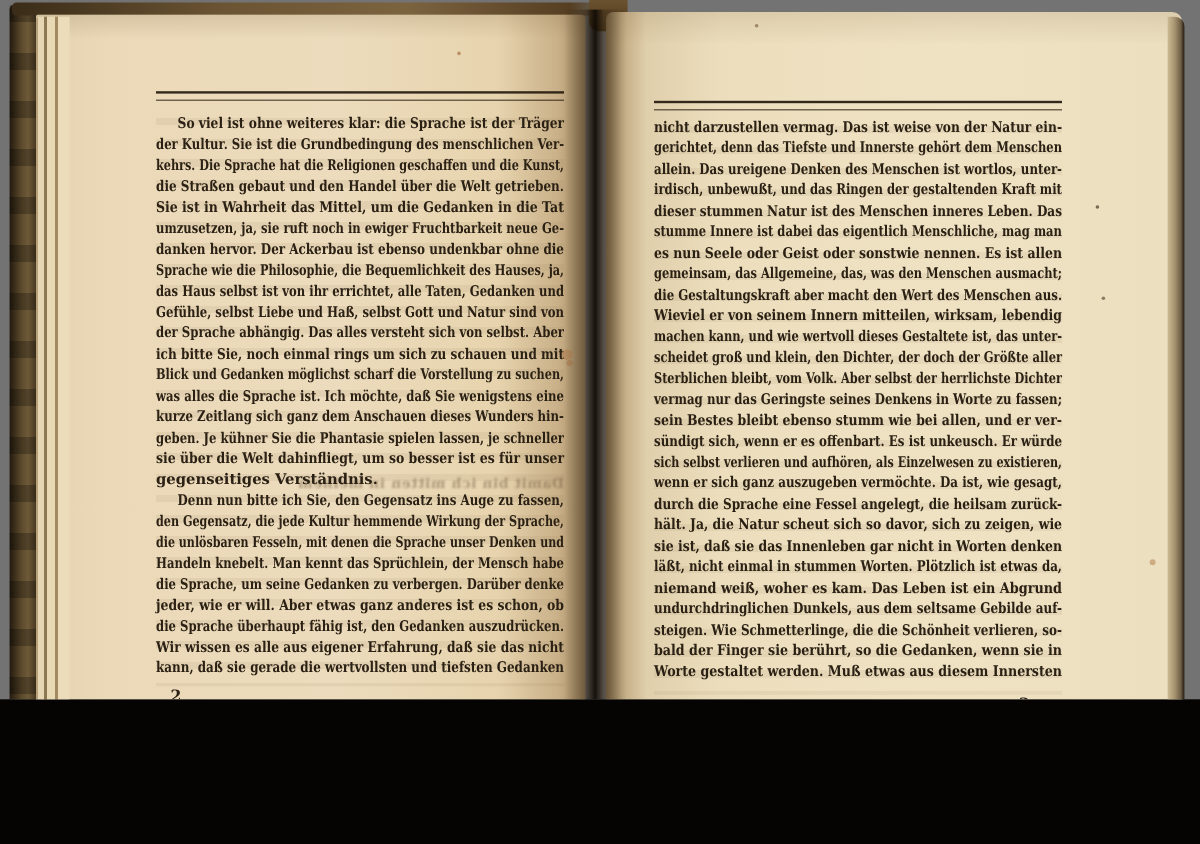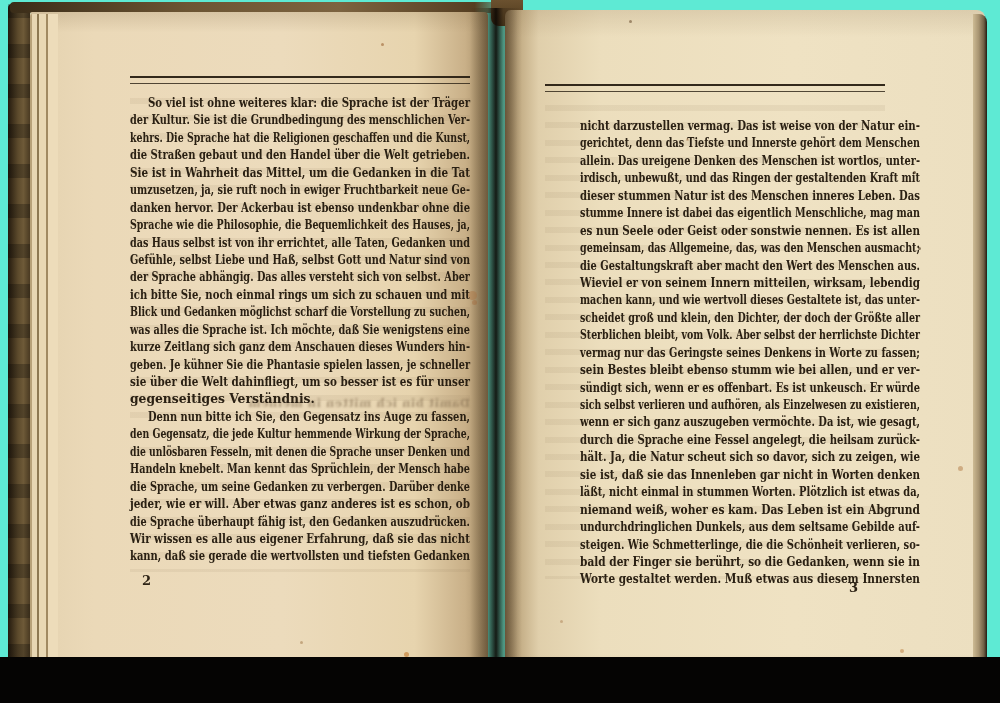--- a/index.html
+++ b/index.html
@@ -1,16 +1,16 @@
 <!DOCTYPE html>
 <html><head>
 <meta charset="utf-8">
 <style>
   html,body{margin:0;padding:0;background:#050403;}
-  #photo{position:relative;width:1000px;height:657px;background:#5eead4;overflow:hidden;
+  #photo{position:relative;width:1000px;height:583px;background:#737373;overflow:hidden;
          font-family:"DejaVu Serif",serif;}
   
   .cover-spine{position:absolute;left:8px;top:4px;width:22px;height:694px;border-radius:4px 0 0 4px;
     background:linear-gradient(to right,#241a0e,#5c4a2c 45%,#6e5a38 70%,#4a3a22);
   }
   .cover-spine:after{content:"";position:absolute;inset:0;
     background:repeating-linear-gradient(180deg,rgba(0,0,0,.25) 0 14px,rgba(0,0,0,0) 14px 40px);}
   .cover-top{position:absolute;left:10px;top:2px;width:505px;height:11px;border-radius:4px;
     background:linear-gradient(to right,#3a2c18,#6b5433 35%,#7c6340 65%,#553e22 92%,rgba(60,44,24,0));}
   .cover-bottom-left{position:absolute;left:12px;top:690px;width:482px;height:9px;border-radius:3px;
@@ -39,21 +39,21 @@
   .gutter-shadow{position:absolute;left:470px;top:8px;width:52px;height:684px;pointer-events:none;
     background:linear-gradient(to right,rgba(50,36,18,0) 0,rgba(50,36,18,.45) 34%,
       rgba(14,9,4,.92) 50%,rgba(55,40,22,.45) 64%,rgba(50,36,18,0) 100%);}
   
   .rule{position:absolute;height:5px;width:340px;
     border-top:2px solid rgba(42,32,19,.95);border-bottom:1.3px solid rgba(42,32,19,.8);}
   .rule-left{left:100px;top:64px;}
   .rule-right{left:40px;top:74px;}
   .page-text{position:absolute;width:340px;}
   .page-text-left{left:100px;top:82px;}
-  .page-text-right{left:40px;top:107px;margin-left:35px;}
+  .page-text-right{left:40px;top:87px;}
   .page-text svg{display:block;overflow:visible;}
   .page-text text{font-family:"DejaVu Serif",serif;font-weight:700;font-size:12.3px;fill:#2a2013;}
   .page-number{position:absolute;font-family:"DejaVu Serif",serif;font-size:13px;font-weight:600;color:#2d2315;}
   .page-number-left{left:112px;top:561px;}
   .page-number-right{left:344px;top:570px;}
   
   .showthrough{position:absolute;pointer-events:none;
     background:repeating-linear-gradient(180deg,rgba(140,118,86,.10) 0 6px,rgba(140,118,86,0) 6px 17.45px);}
   .showthrough-left{left:100px;top:86px;width:340px;height:474px;}
   .showthrough-right{left:40px;top:95px;width:340px;height:474px;}

